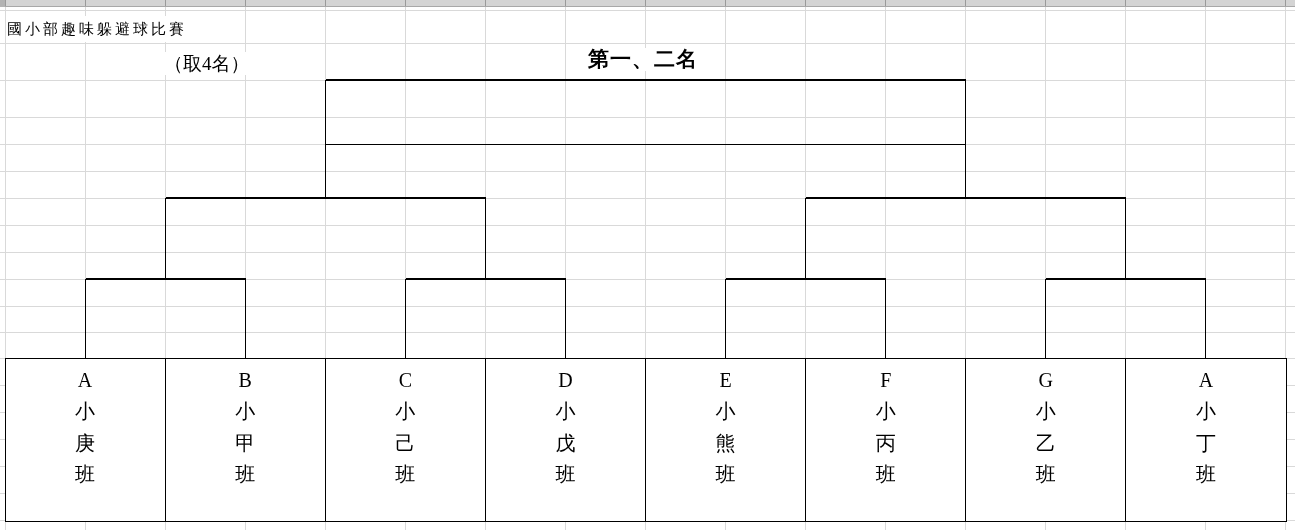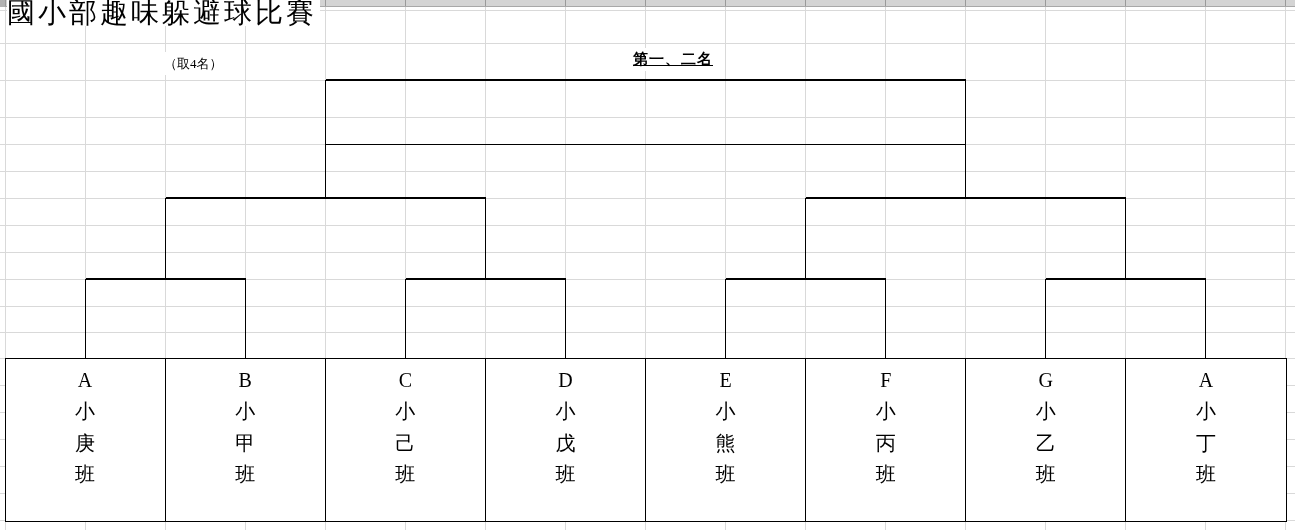--- a/index.html
+++ b/index.html
@@ -20,23 +20,23 @@
     border-bottom:1px solid #a8a8a8;
     box-sizing:border-box;
   }
   .corner-block{
     position:absolute;left:0;top:0;width:5px;height:7px;
     background:#b3b3b3;
   }
   svg.lines{position:absolute;left:0;top:0;}
   
   .lbl{position:absolute;background:#fff;white-space:nowrap;}
-  .title{left:7px;top:0;font-size:28px;letter-spacing:3px;line-height:26px;padding-right:3px;}
-  .note{left:164px;top:52px;font-size:13px;line-height:23px;}
-  .round-lbl{width:140px;text-align:right;font-weight:bold;font-size:15px;line-height:23px;letter-spacing:1px;text-decoration:underline;}
+  .title{left:7px;top:16px;font-size:15px;letter-spacing:3px;line-height:26px;padding-right:3px;}
+  .note{left:164px;top:52px;font-size:19px;line-height:23px;}
+  .round-lbl{width:140px;text-align:center;font-weight:bold;font-size:21px;line-height:23px;letter-spacing:1px;}
   .final-lbl{left:573px;top:48px;}
   .third-lbl{left:573px;top:150px;}
   
   .team-row{
     position:absolute;left:4.5px;top:357.5px;
     width:1282px;height:164px;
     display:flex;
     border:1.6px solid #000;
     box-sizing:border-box;
     background:#fff;

